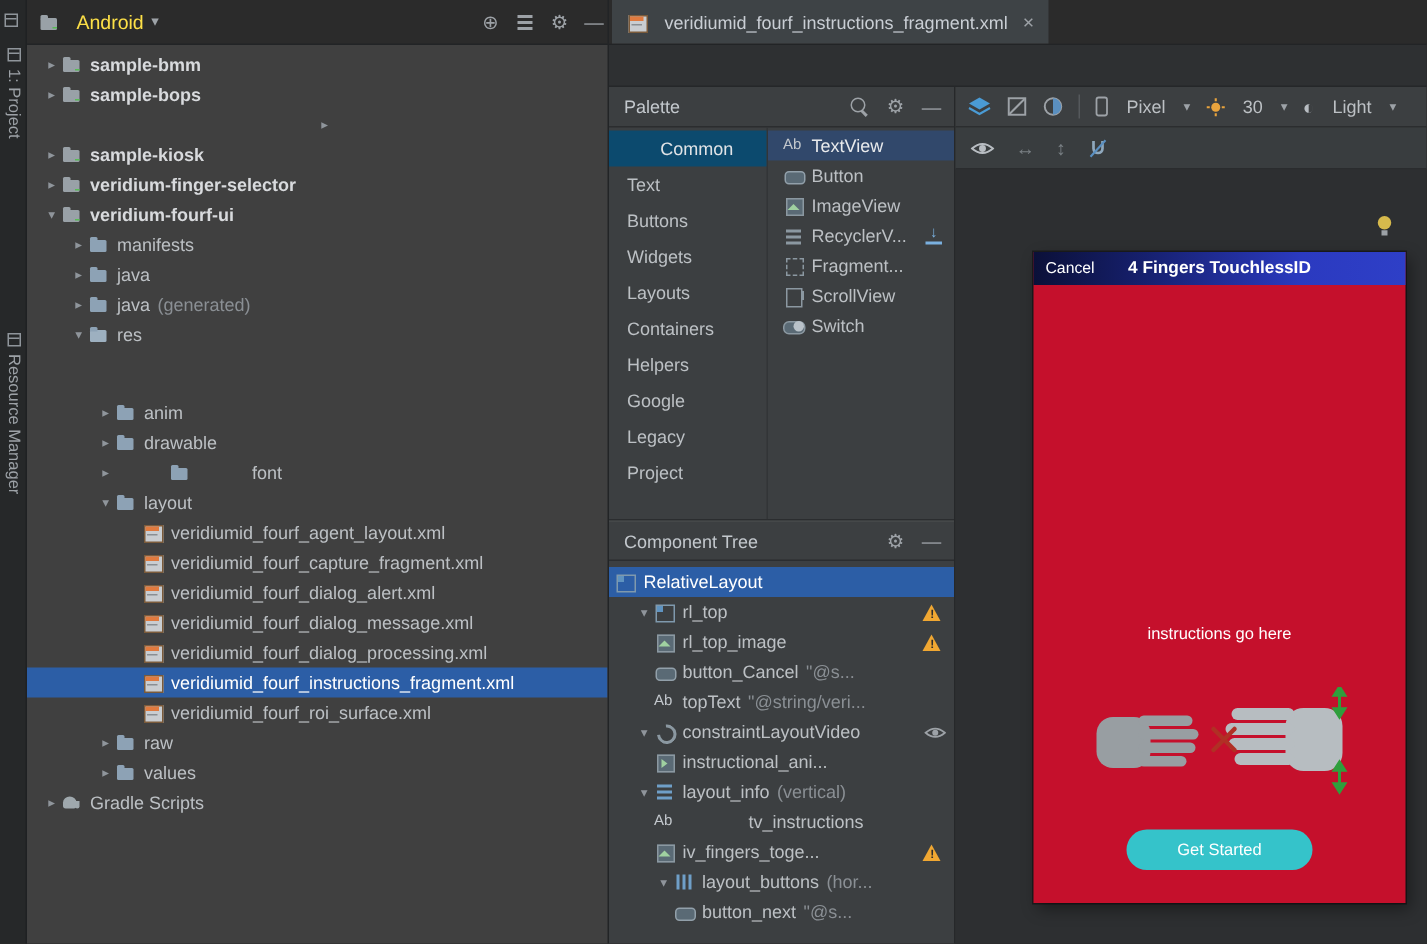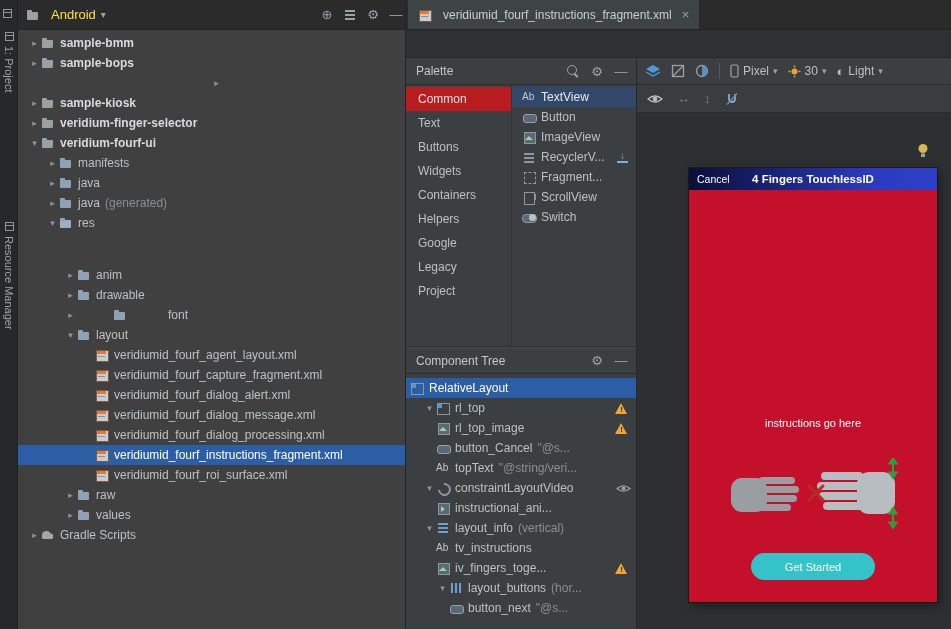--- a/index.html
+++ b/index.html
@@ -130,38 +130,38 @@
   .main-row { display: flex; height: 571px; }
 
   .left-col { width: 231px; background: #3c3f41; border-right: 1px solid #26282a;
     display: flex; flex-direction: column; }
   .panel-header { height: 27px; display: flex; align-items: center; padding: 0 6px 0 10px;
     gap: 6px; background: #3c3f41; border-bottom: 1px solid #2b2d2f; flex: none; }
   .ph-title { color: #c3c8cd; }
   .palette-body { height: 262px; display: flex; flex: none; border-bottom: 1px solid #2b2d2f; }
   .cat-list { width: 106px; border-right: 1px solid #323537; padding-top: 2px; }
   .cat-row { height: 24px; display: flex; align-items: center; padding-left: 12px; }
-  .cat-row.selected { background: #b91c1c; }
+  .cat-row.selected { background: #0c4a6e; justify-content: center; }
   .cat-row.selected .lbl { color: #e0e3e6; }
   .comp-list { flex: 1; padding-top: 2px; }
   .comp-row { height: 20px; display: flex; align-items: center; padding-left: 10px; white-space: nowrap; overflow: hidden; }
   .comp-row.selected { background: #31486b; }
   .comp-row.selected .lbl { color: #e8eaec; }
   .ctree-header { border-top: 1px solid #454849; }
   .ctree { flex: 1; overflow: hidden; padding-top: 4px; }
 
   .design-col { flex: 1; display: flex; flex-direction: column; }
   .design-toolbar { height: 27px; background: #3c3f41; border-bottom: 1px solid #2b2d2f;
     display: flex; align-items: center; gap: 10px; padding: 0 8px; flex: none; }
   .design-toolbar2 { height: 28px; background: #393d3f; border-bottom: 1px solid #2a2c2e;
     display: flex; align-items: center; gap: 14px; padding: 0 10px; flex: none; }
   .dicon { display: inline-flex; align-items: center; justify-content: center; flex: none; }
   .dim { color: #7a8085; font-size: 13px; }
   .vdiv { width: 1px; height: 16px; background: #55595c; flex: none; }
-  .dd { display: inline-flex; align-items: center; gap: 4px; color: #bcc0c4; flex: none; }
+  .dd { display: inline-flex; align-items: center; gap: 12px; color: #bcc0c4; flex: none; }
   .dd-arrow { color: #9da2a7; font-size: 9px; }
   .half-ic { color: #b8bdc2; font-size: 13px; }
 
   .canvas { flex: 1; background: #2d2f31; position: relative; }
   .bulb { position: absolute; right: 22px; top: 30px; }
 
   
   .phone { position: absolute; left: 52px; top: 55px; width: 248px; height: 434px;
     background: #c5102c; box-shadow: 0 0 0 1px rgba(0,0,0,.4), 3px 4px 10px rgba(0,0,0,.4); }
   .actionbar { height: 22px; position: relative; display: flex; align-items: center;
@@ -414,20 +414,23 @@
               </div>
 
               <div class="cat-row">
                 <span class="lbl">Buttons</span>
               </div>
 
               <div class="cat-row">
                 <span class="lbl">Widgets</span>
               </div>
 
+              <div class="cat-row">
+                <span class="lbl">Layouts</span>
+              </div>
 
               <div class="cat-row">
                 <span class="lbl">Containers</span>
               </div>
 
               <div class="cat-row">
                 <span class="lbl">Helpers</span>
               </div>
 
               <div class="cat-row">
@@ -561,21 +564,21 @@
             </div>
 
             <div class="row" style="padding-left: 17px;">
               <span class="chev ic-down"></span>
               <span class="tree-icon ic-linear-v"></span>
               <span class="lbl">layout_info</span>
               <span class="sec">(vertical)</span>
 
             </div>
 
-            <div class="row" style="padding-left: 30px;">
+            <div class="row" style="padding-left: 30px; gap: 44px;">
 
               <span class="tree-icon ic-ab"></span>
               <span class="lbl">tv_instructions</span>
 
             </div>
 
             <div class="row" style="padding-left: 30px;">
 
               <span class="tree-icon ic-image"></span>
               <span class="lbl">iv_fingers_toge...</span>

